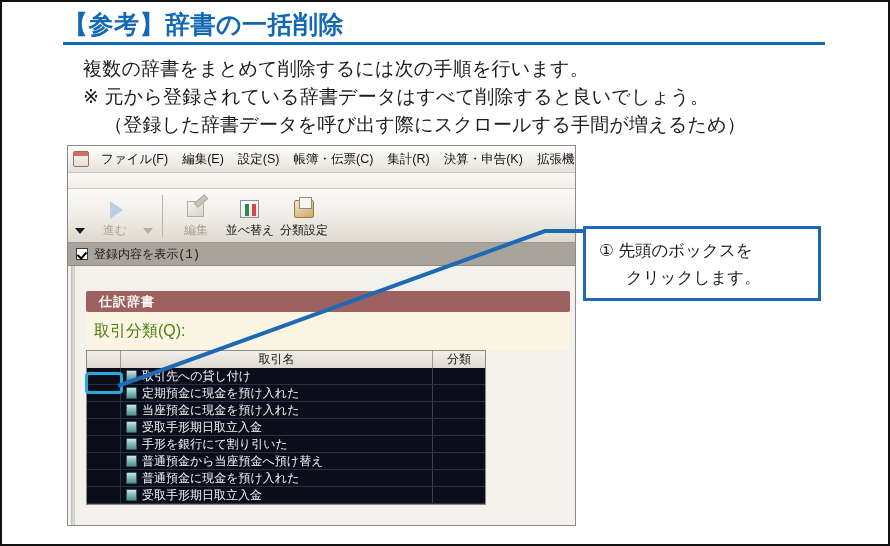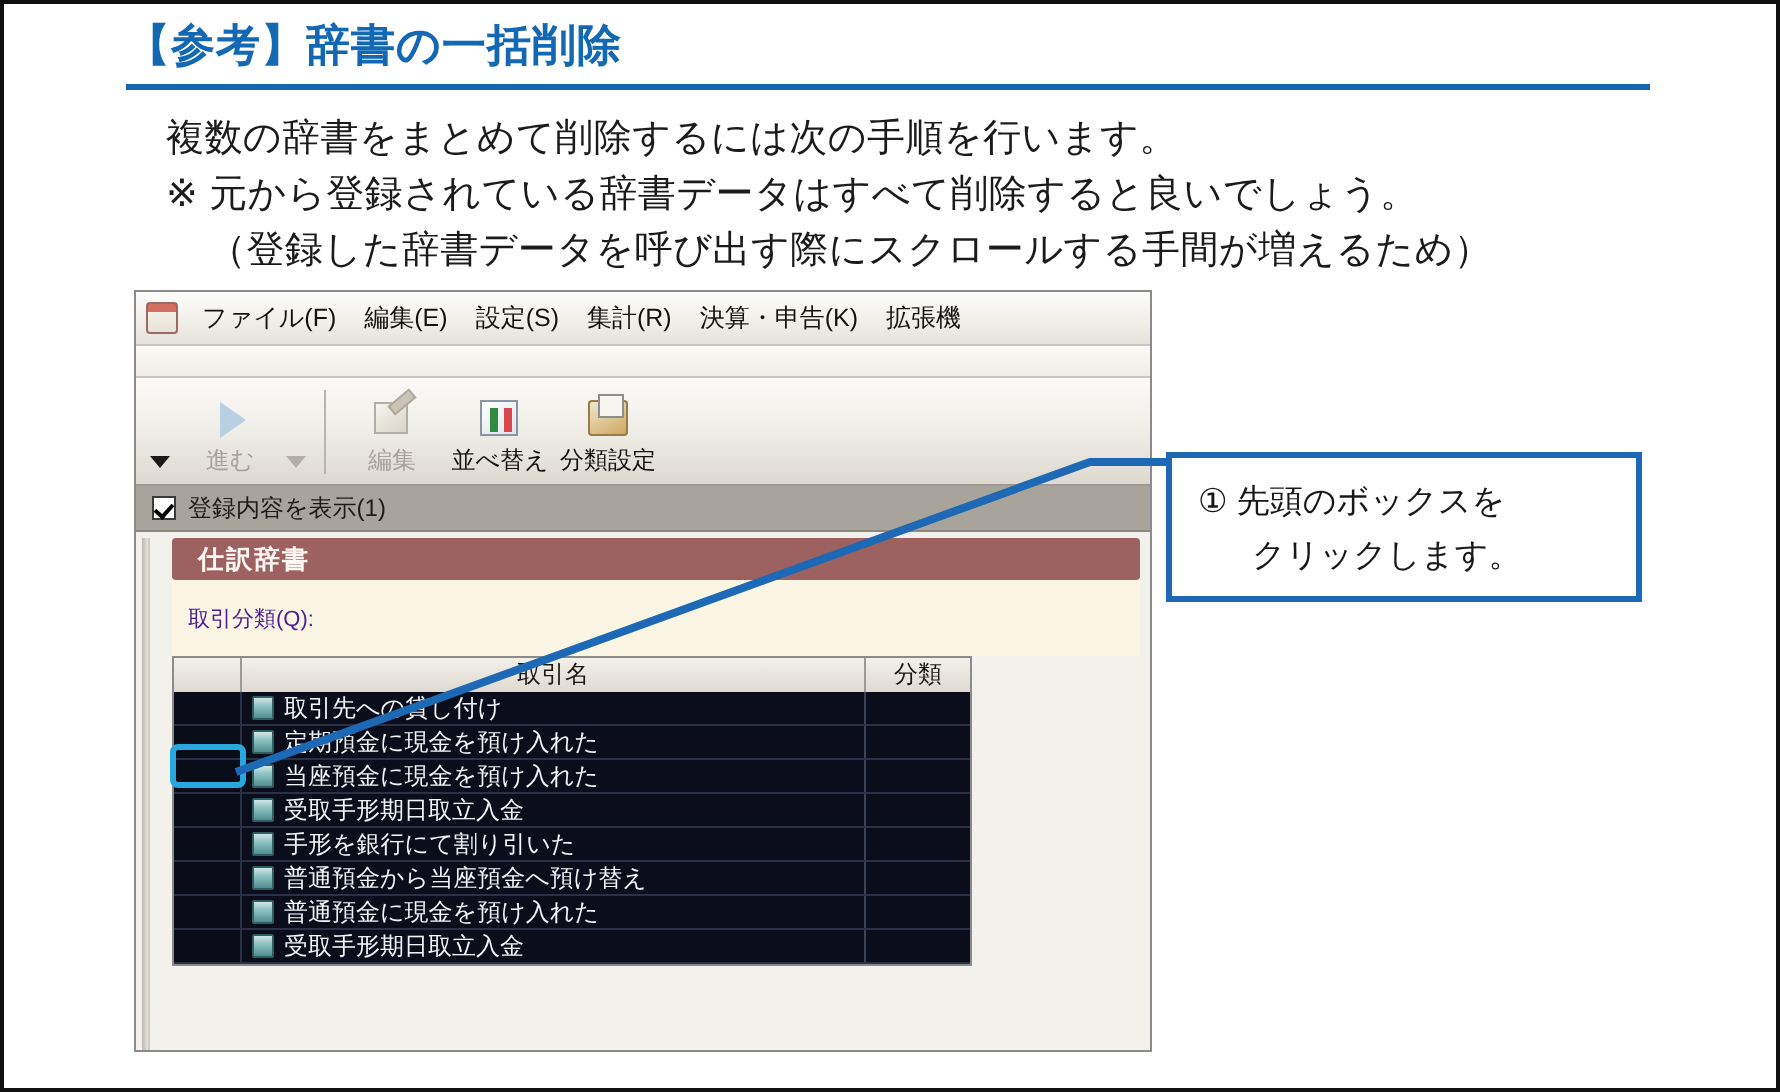--- a/index.html
+++ b/index.html
@@ -13,21 +13,21 @@
   }
   
   .page-frame{
     position:absolute; left:0; top:0; width:890px; height:546px;
     border:2px solid #111; background:#fff;
   }
 
   
   .slide-title{
     position:absolute; left:63px; top:8px;
-    font-size:22px; font-weight:bold; color:#1268b3;
+    font-size:25px; font-weight:bold; color:#1268b3;
     letter-spacing:0.5px; white-space:nowrap;text-align:center;
   }
   .title-rule{
     position:absolute; left:63px; top:42px; width:762px; height:3px;
     background:#1268b3;
   }
 
   
   .body-line{
     position:absolute; font-size:19px; color:#1b1b1b; white-space:nowrap;
@@ -148,44 +148,44 @@
     display:flex; align-items:center; padding-left:8px;
   }
   .chk{
     width:12px;height:12px;background:#fff;border:1px solid #3a3a3a;
     position:relative; margin-right:6px; flex:0 0 auto;
   }
   .chk:after{
     content:""; position:absolute; left:2px; top:1px; width:4px;height:7px;
     border:solid #000; border-width:0 2px 2px 0; transform:rotate(42deg);
   }
-  .optrow .lab{ font-size:12px; color:#1d1b17; white-space:nowrap; }
+  .optrow .lab{ font-size:12px; color:#1d1b17; white-space:nowrap;font-family:Liberation Mono, monospace; }
 
   
   .pane{
     position:relative; height:273px; background:#f3f1ec;
-    padding:0 4px 0 10px;
+    padding:22px 4px 0 10px;
   }
   .pane-edge{
     position:absolute; left:3px; top:0; width:4px; height:273px;
     background:linear-gradient(to right,#bdb9b1,#e7e4dd);
     border-right:1px solid #cfccC5;
   }
   .sec-head{
     margin:3px 0 0 8px; width:484px; height:21px;
     background:#9d6260; border-radius:2px;
     display:flex; align-items:center; padding-left:13px;
   }
   .sec-head .t{ font-size:13px; font-weight:bold; color:#fdf6f2; letter-spacing:1px; }
 
   .filter-band{
     margin-left:8px; width:484px; height:38px; background:#fbf5e4;
     display:flex; align-items:center; padding-left:8px;
   }
-  .filter-band .lab{ font-size:11px; color:#4c1d95; white-space:nowrap; margin-right:4px; }
+  .filter-band .lab{ font-size:16px; color:#4d7c0f; white-space:nowrap; margin-right:4px; }
   .combo{
     width:150px; height:19px; background:#fff; border:1px solid #7f7f7f;
     display:flex; align-items:center; justify-content:space-between;
     padding:0 1px 0 4px;
   }
   .combo .v{ font-size:12.5px; color:#101010; }
   .combo .btn{
     width:14px;height:15px;background:linear-gradient(to bottom,#fbfbfb,#dfdcd6);
     border:1px solid #9a968f; display:flex;align-items:center;justify-content:center;
   }
@@ -250,20 +250,21 @@
 <div class="body-line body-l2">※ 元から登録されている辞書データはすべて削除すると良いでしょう。</div>
 <div class="body-line body-l3">（登録した辞書データを呼び出す際にスクロールする手間が増えるため）</div>
 
 <div class="app-window">
 
   <div class="menubar">
     <div class="app-icon"></div>
     <div class="menu-item">ファイル(F)</div>
     <div class="menu-item">編集(E)</div>
     <div class="menu-item">設定(S)</div>
+    <div class="menu-item">帳簿・伝票(C)</div>
     <div class="menu-item">集計(R)</div>
     <div class="menu-item">決算・申告(K)</div>
     <div class="menu-item">拡張機</div>
   </div>
   <div class="menustrip2"></div>
 
   <div class="toolbar">
     <div class="caret"></div>
 
     <div class="tb-btn dim">

